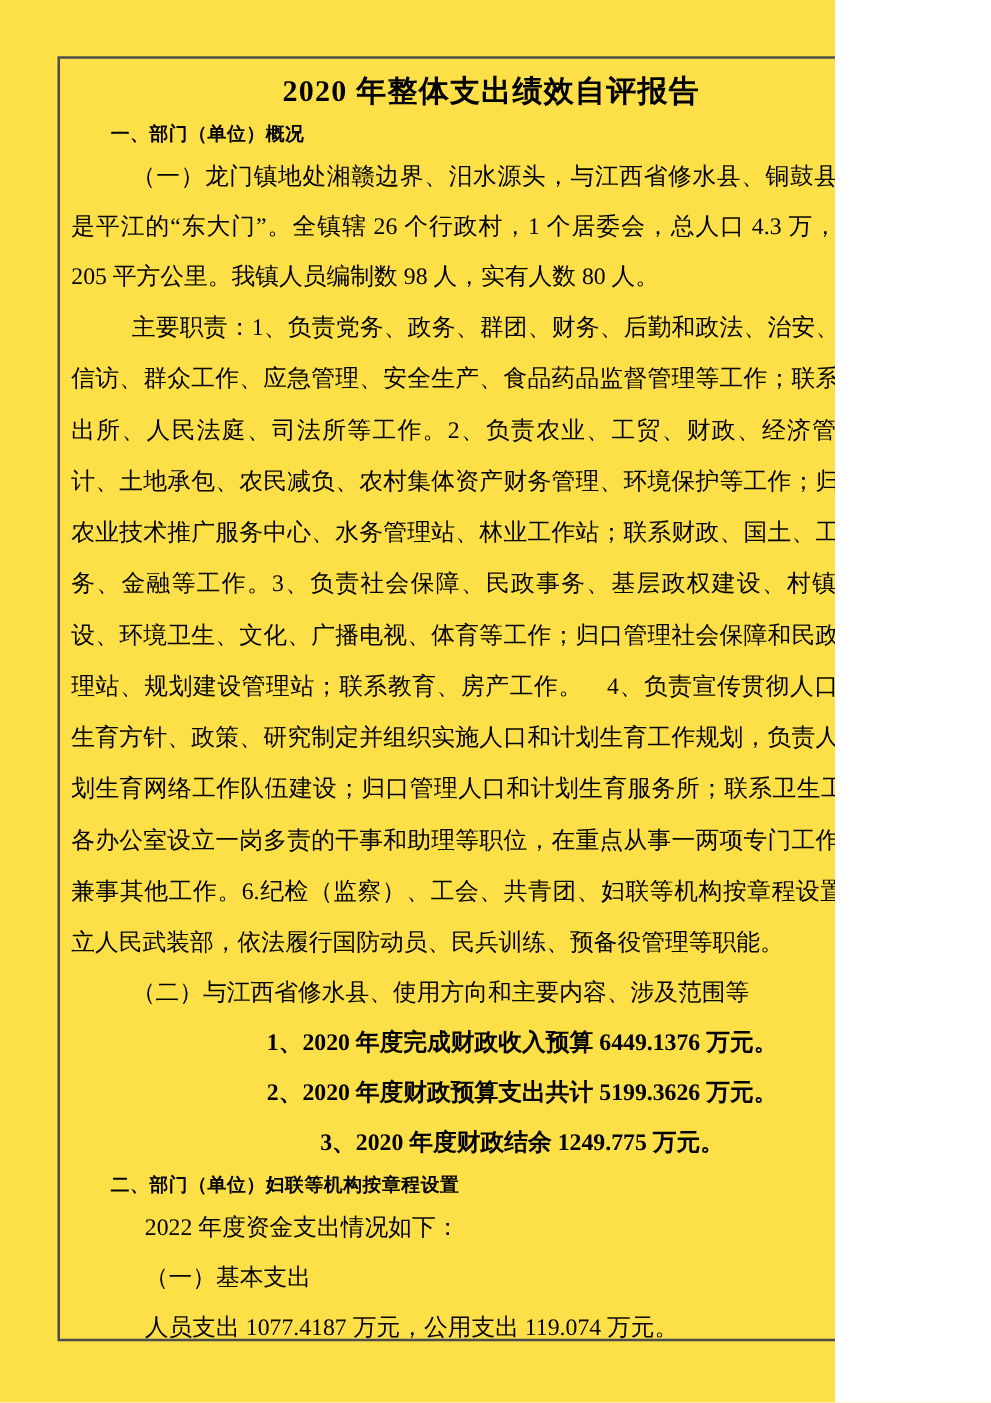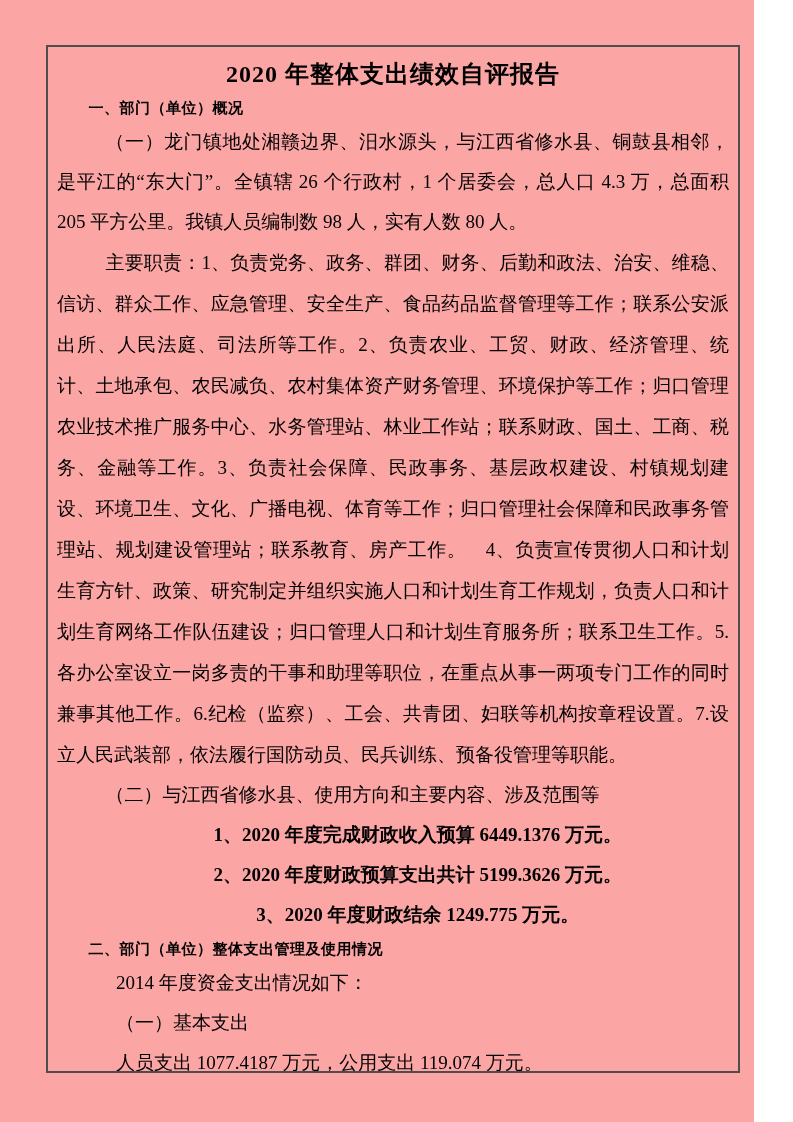--- a/index.html
+++ b/index.html
@@ -1,21 +1,21 @@
 <!DOCTYPE html>
 <html><head>
 <meta charset="utf-8">
 <style>
   * { margin: 0; padding: 0; box-sizing: border-box; }
   html, body { background: #ffffff; }
   .page {
     position: relative;
-    width: 754px;
+    width: 668px;
     height: 1122px;
-    background: #fca5a5;
+    background: #fde047;
     overflow: hidden;
     font-family: "Liberation Serif", serif;
     color: #000000;
   }
   .frame {
     position: absolute;
     left: 46px;
     top: 45px;
     width: 694px;
     height: 1028px;
@@ -75,22 +75,22 @@
     <p class="body-p duties">主要职责：1、负责党务、政务、群团、财务、后勤和政法、治安、维稳、信访、群众工作、应急管理、安全生产、食品药品监督管理等工作；联系公安派出所、人民法庭、司法所等工作。2、负责农业、工贸、财政、经济管理、统计、土地承包、农民减负、农村集体资产财务管理、环境保护等工作；归口管理农业技术推广服务中心、水务管理站、林业工作站；联系财政、国土、工商、税务、金融等工作。3、负责社会保障、民政事务、基层政权建设、村镇规划建设、环境卫生、文化、广播电视、体育等工作；归口管理社会保障和民政事务管理站、规划建设管理站；联系教育、房产工作。　4、负责宣传贯彻人口和计划生育方针、政策、研究制定并组织实施人口和计划生育工作规划，负责人口和计划生育网络工作队伍建设；归口管理人口和计划生育服务所；联系卫生工作。5.各办公室设立一岗多责的干事和助理等职位，在重点从事一两项专门工作的同时兼事其他工作。6.纪检（监察）、工会、共青团、妇联等机构按章程设置。7.设立人民武装部，依法履行国防动员、民兵训练、预备役管理等职能。</p>
 
     <p class="body-p">（二）与江西省修水县、使用方向和主要内容、涉及范围等</p>
 
     <p class="body-p item-p">1、2020 年度完成财政收入预算 6449.1376 万元。</p>
 
     <p class="body-p item-p">2、2020 年度财政预算支出共计 5199.3626 万元。</p>
 
     <p class="body-p item-p">3、2020 年度财政结余 1249.775 万元。</p>
 
-    <div class="hd">二、部门（单位）整体支出管理及使用情况</div>
+    <div class="hd">二、部门（单位）妇联等机构按章程设置</div>
 
-    <p class="body-p sub-p">2014 年度资金支出情况如下：</p>
+    <p class="body-p sub-p">2022 年度资金支出情况如下：</p>
 
     <p class="body-p sub-p">（一）基本支出</p>
 
     <p class="body-p sub-p">人员支出 1077.4187 万元，公用支出 119.074 万元。</p>
 
   </div>
 </div>
 
 </body></html>

